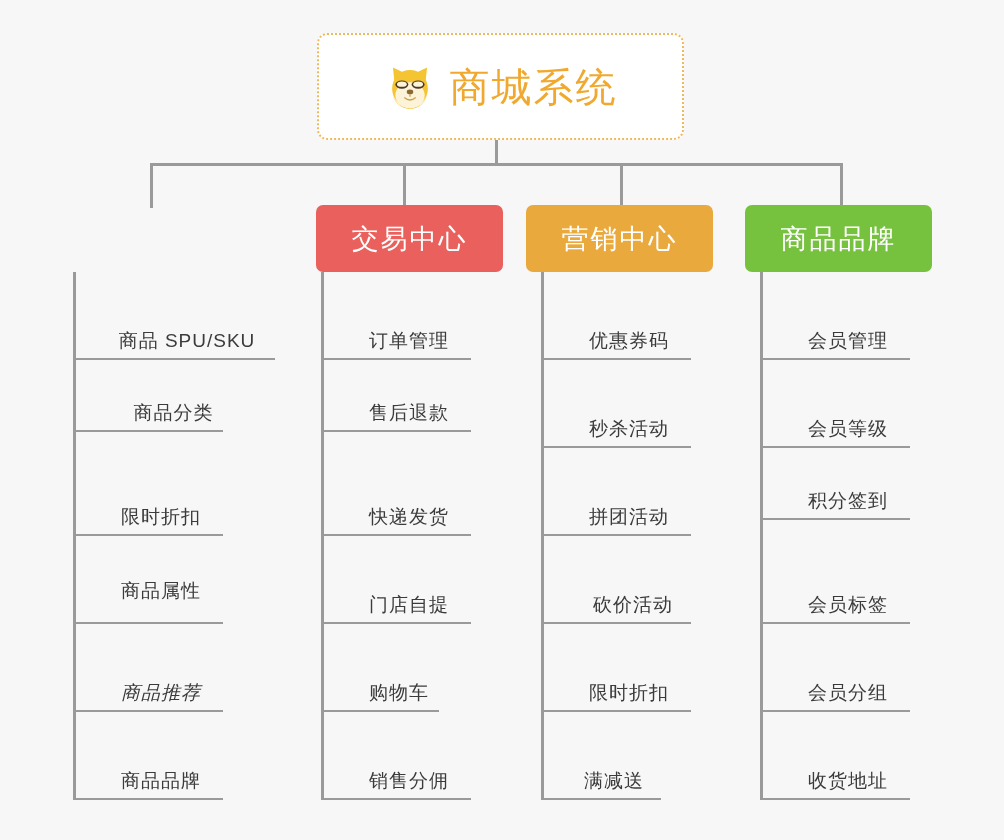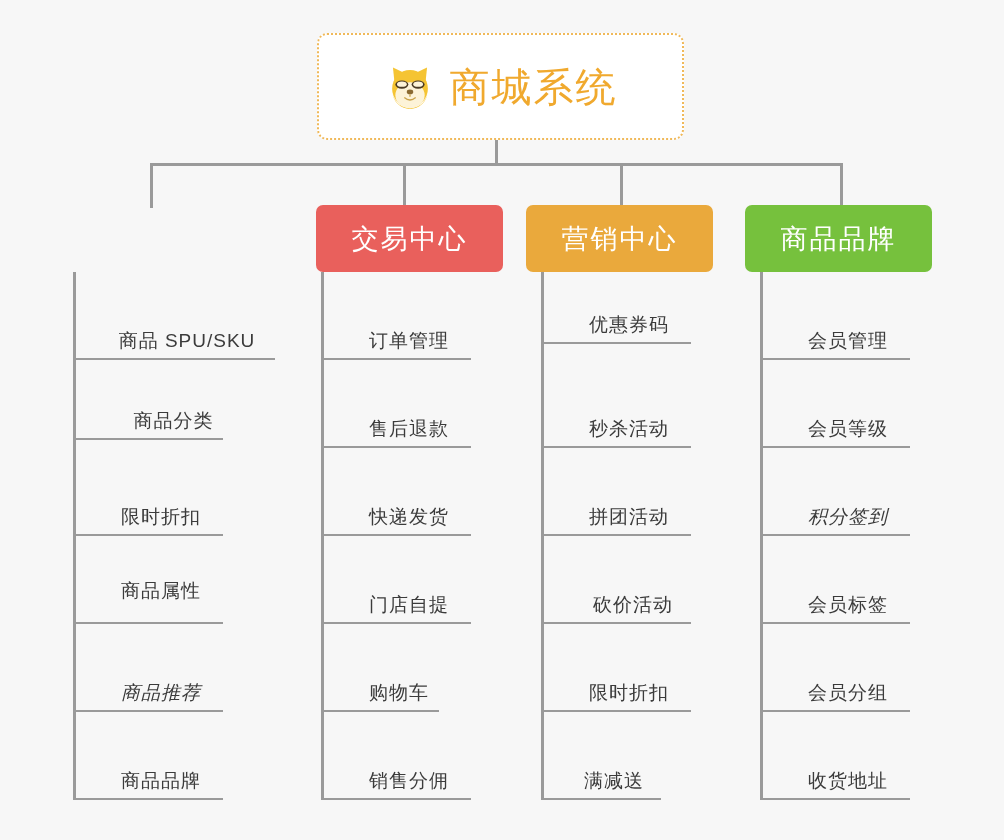--- a/index.html
+++ b/index.html
@@ -148,60 +148,60 @@
   </div>
   <div class="cat-node" style="left: 745px; top: 205px; width: 187px; background: rgb(118, 193, 61);">
     <span>商品品牌</span>
   </div>
 
   <div class="leaf-col" style="left:73px;">
       <div class="leaf-spine" style="height: 528px;"></div>
       <div class="leaf-item" style="top: 28px; height: 60px; width: 202px;">
         <span class="leaf-label">商品 SPU/SKU</span>
       </div>
-      <div class="leaf-item" style="top: 108px; height: 60px; width: 150px; padding-left: 25px;">
+      <div class="leaf-item" style="top: 100px; height: 60px; width: 150px; padding-left: 25px;">
         <span class="leaf-label">商品分类</span>
       </div>
       <div class="leaf-item" style="top: 204px; height: 60px; width: 150px;">
         <span class="leaf-label">限时折扣</span>
       </div>
       <div class="leaf-item" style="top: 292px; height: 60px; width: 150px; align-items: center;">
         <span class="leaf-label">商品属性</span>
       </div>
       <div class="leaf-item" style="top: 380px; height: 60px; width: 150px; font-style: italic;">
         <span class="leaf-label">商品推荐</span>
       </div>
       <div class="leaf-item" style="top: 468px; height: 60px; width: 150px;">
         <span class="leaf-label">商品品牌</span>
       </div>
     </div>
   <div class="leaf-col" style="left:321px;">
       <div class="leaf-spine" style="height: 528px;"></div>
       <div class="leaf-item" style="top: 28px; height: 60px; width: 150px;">
         <span class="leaf-label">订单管理</span>
       </div>
-      <div class="leaf-item" style="top: 116px; height: 60px; width: 150px;">
+      <div class="leaf-item" style="top: 100px; height: 60px; width: 150px;">
         <span class="leaf-label">售后退款</span>
       </div>
       <div class="leaf-item" style="top: 204px; height: 60px; width: 150px;">
         <span class="leaf-label">快递发货</span>
       </div>
       <div class="leaf-item" style="top: 292px; height: 60px; width: 150px;">
         <span class="leaf-label">门店自提</span>
       </div>
       <div class="leaf-item" style="top: 380px; height: 60px; width: 118px; padding-left: 12px;">
         <span class="leaf-label">购物车</span>
       </div>
       <div class="leaf-item" style="top: 468px; height: 60px; width: 150px;">
         <span class="leaf-label">销售分佣</span>
       </div>
     </div>
   <div class="leaf-col" style="left:541px;">
       <div class="leaf-spine" style="height: 528px;"></div>
-      <div class="leaf-item" style="top: 12px; height: 60px; width: 150px; text-align: center;">
+      <div class="leaf-item" style="top: 28px; height: 60px; width: 150px; text-align: center;">
         <span class="leaf-label">优惠券码</span>
       </div>
       <div class="leaf-item" style="top: 116px; height: 60px; width: 150px;">
         <span class="leaf-label">秒杀活动</span>
       </div>
       <div class="leaf-item" style="top: 204px; height: 60px; width: 150px;">
         <span class="leaf-label">拼团活动</span>
       </div>
       <div class="leaf-item" style="top: 292px; height: 60px; width: 150px; padding-left: 8px;">
         <span class="leaf-label">砍价活动</span>
@@ -214,21 +214,21 @@
       </div>
     </div>
   <div class="leaf-col" style="left:760px;">
       <div class="leaf-spine" style="height: 528px;"></div>
       <div class="leaf-item" style="top: 28px; height: 60px; width: 150px; justify-content: center;">
         <span class="leaf-label">会员管理</span>
       </div>
       <div class="leaf-item" style="top: 116px; height: 60px; width: 150px;">
         <span class="leaf-label">会员等级</span>
       </div>
-      <div class="leaf-item" style="top: 204px; height: 60px; width: 150px; font-style: italic;">
+      <div class="leaf-item" style="top: 188px; height: 60px; width: 150px;">
         <span class="leaf-label">积分签到</span>
       </div>
       <div class="leaf-item" style="top: 292px; height: 60px; width: 150px;">
         <span class="leaf-label">会员标签</span>
       </div>
       <div class="leaf-item" style="top: 380px; height: 60px; width: 150px;">
         <span class="leaf-label">会员分组</span>
       </div>
       <div class="leaf-item" style="top: 468px; height: 60px; width: 150px;">
         <span class="leaf-label">收货地址</span>

